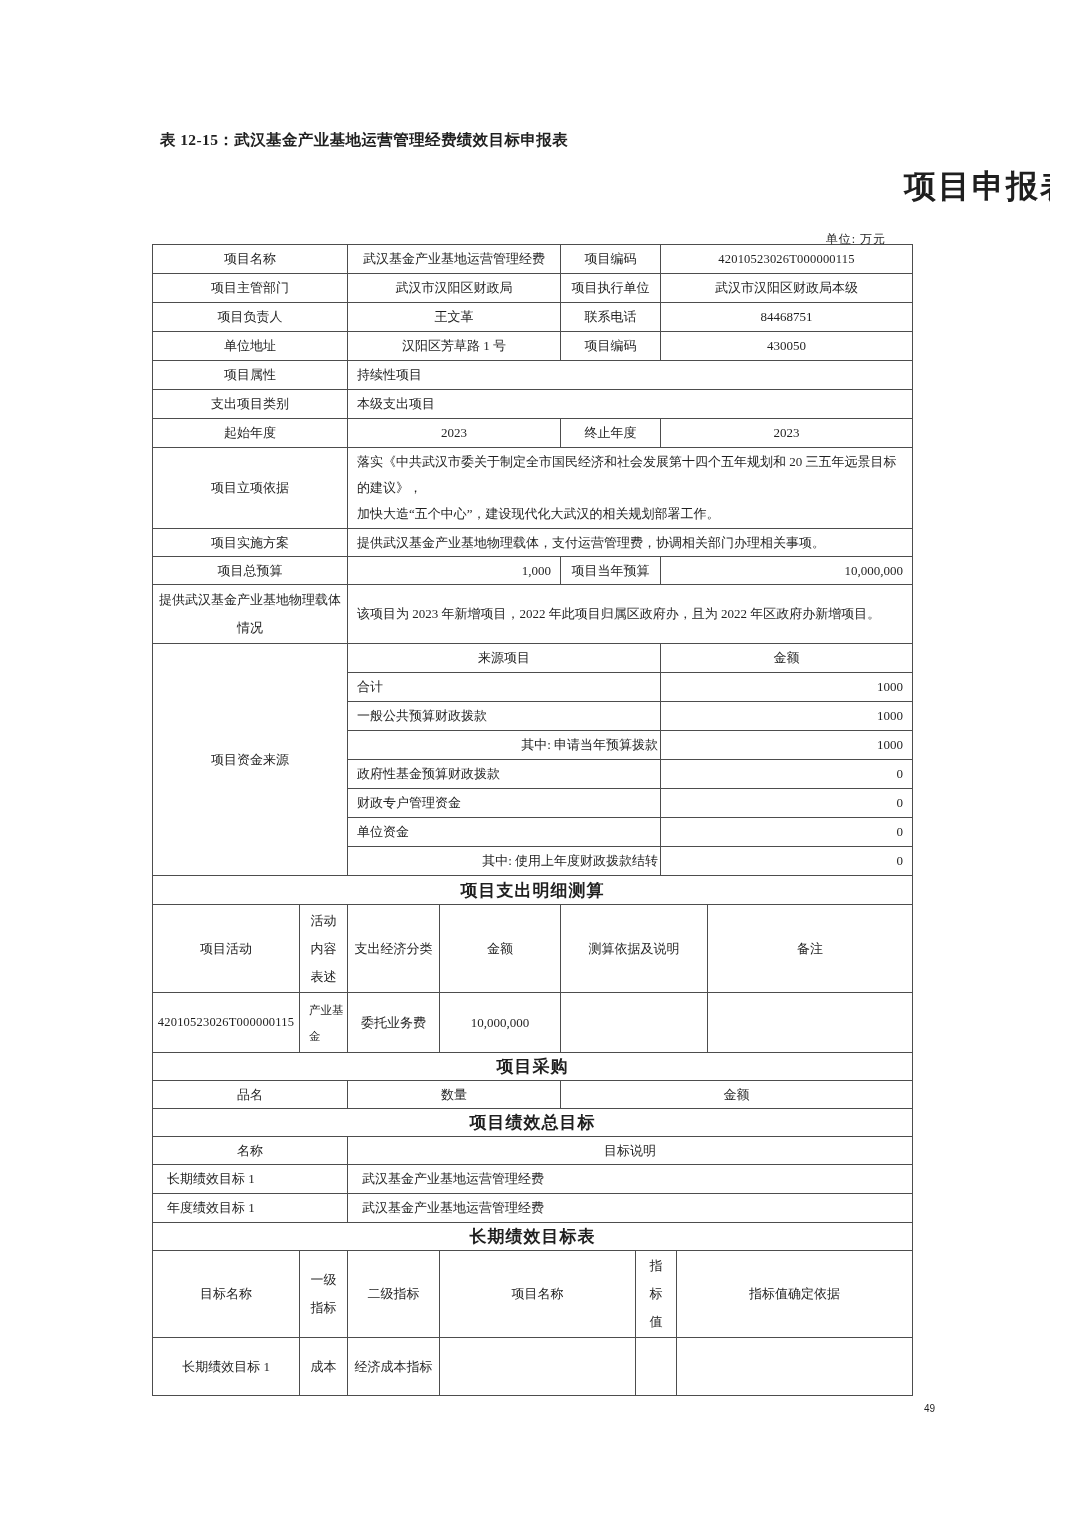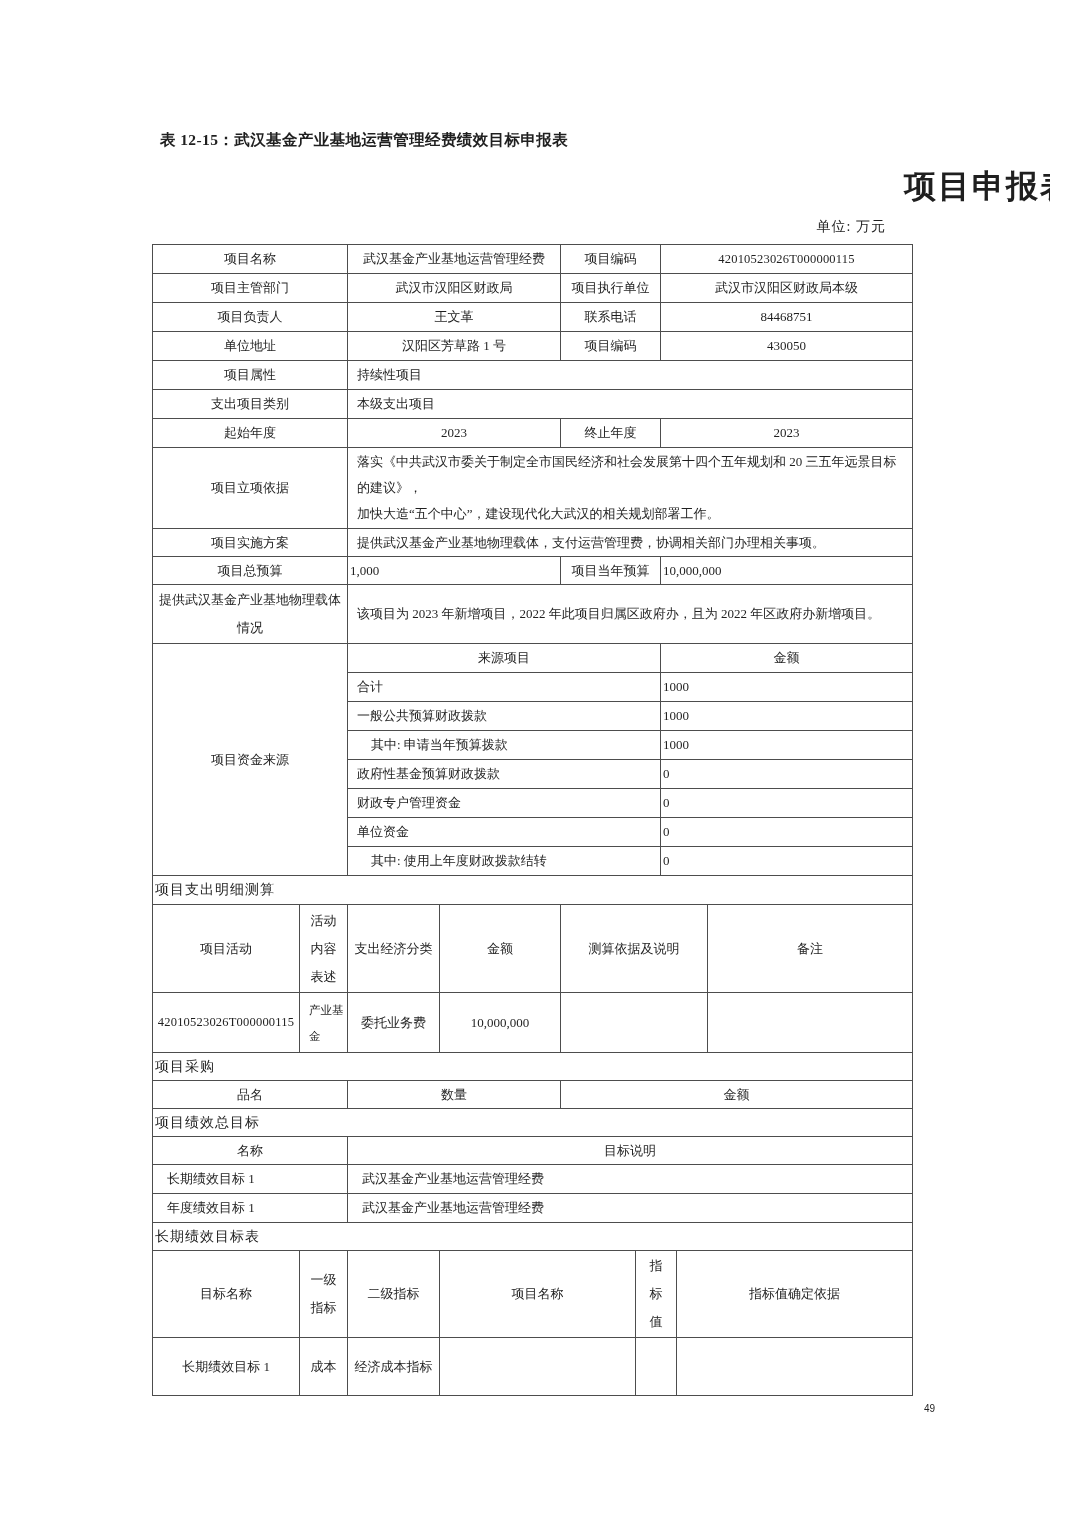--- a/index.html
+++ b/index.html
@@ -15,41 +15,41 @@
     position:absolute;left:160px;top:130px;
     font-size:15.5px;font-weight:600;letter-spacing:0.4px;
   }
   .title{
     position:absolute;left:0;top:165px;width:1074px;
     text-align:right;
     font-family:"Liberation Sans","DejaVu Sans",sans-serif;
     font-size:32px;font-weight:bold;letter-spacing:2px;
   }
   .unit{
-    position:absolute;right:164px;top:218px;
-    font-size:14px;letter-spacing:1px;
+    position:absolute;right:164px;top:231px;
+    font-size:12px;letter-spacing:1px;
   }
   table.form{
     position:absolute;left:152px;top:244px;width:760px;
     border-collapse:collapse;table-layout:fixed;
     font-size:13px;color:#1f1f1f;padding-left:32px;
   }
   table.form td{
     border:1px solid #4d4d4d;
     padding:1px 2px;
     vertical-align:middle;
     overflow:hidden;
     word-break:break-all;
   }
   .c{text-align:center;}
   .l{text-align:left;padding-left:9px !important;}
-  .r{text-align:left;padding-right:9px !important;}
+  .r{text-align:right;padding-right:9px !important;}
   .pl14{padding-left:14px !important;}
-  .ind{padding-left:23px !important;}
-  .sec{text-align:left;font-weight:normal;font-size:14px;letter-spacing:1px;}
+  .ind{padding-left:23px !important;text-align:right;}
+  .sec{text-align:center;font-weight:bold;font-size:17px;letter-spacing:1px;}
   .pre{white-space:pre-line;line-height:28px;}
   .basis{line-height:26px;padding-right:8px !important;}
   .code{font-size:12.5px;letter-spacing:0.2px;}
   .small{font-size:11.5px;line-height:26px;margin-top:20px;}
   .pageno{
     position:absolute;left:924px;top:1403px;
     font-family:"Liberation Sans","DejaVu Sans",sans-serif;
     font-size:10px;
   }
   tr.h28{height:28px} tr.h29{height:29px} tr.h56{height:56px}

